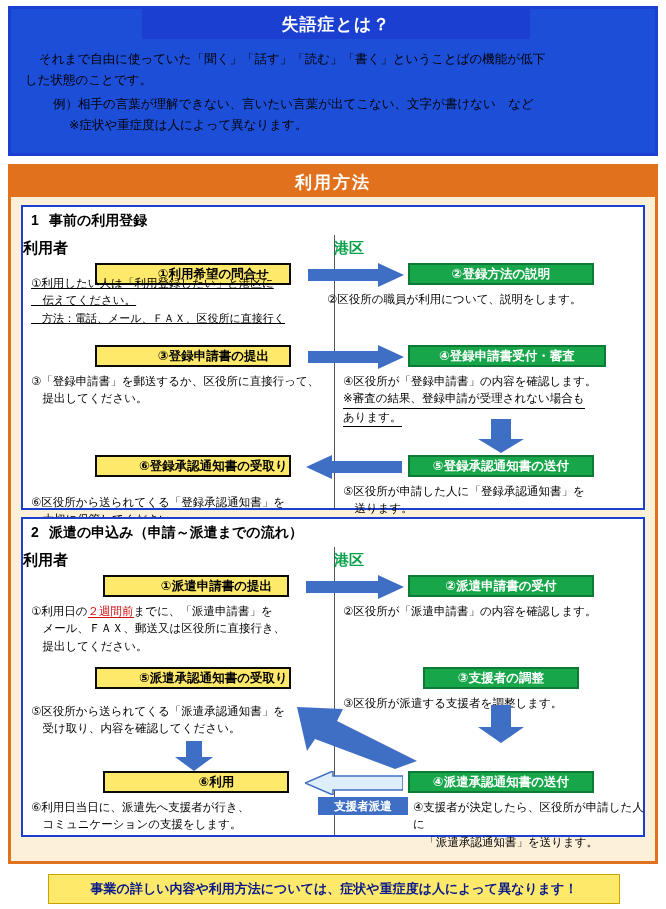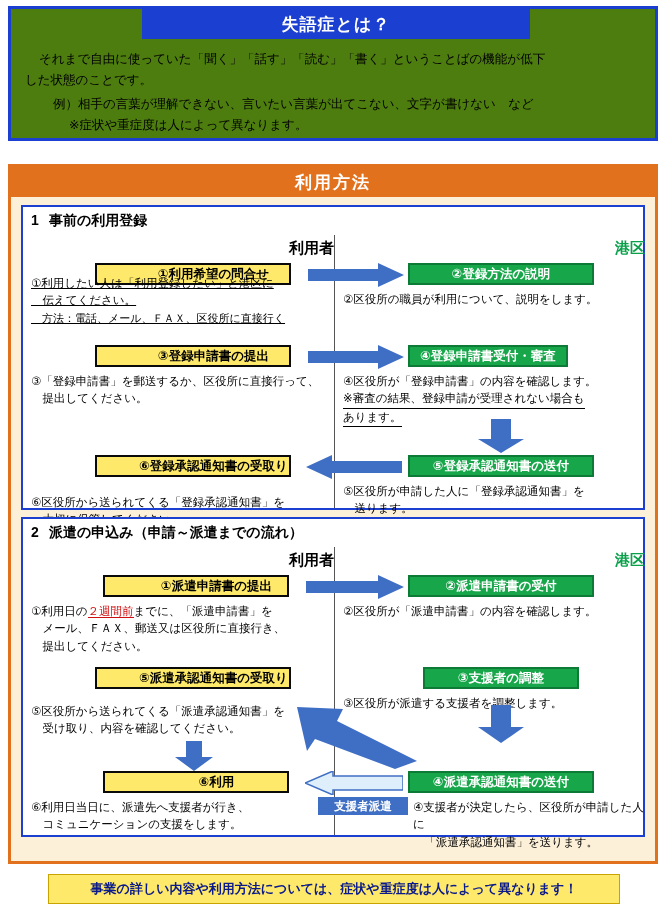--- a/index.html
+++ b/index.html
@@ -6,22 +6,22 @@
   body{
     width:666px;height:909px;
     background:#ffffff;
     font-family:"Liberation Sans","DejaVu Sans",sans-serif;
     font-size:12px;color:#000;
     position:relative;
     overflow:hidden;
   }
   
   .top-box{
-    position:absolute;left:8px;top:6px;width:650px;height:135px;
-    border:3px solid #1b3fd0;background:#4d7c0f;box-sizing:border-box;
+    position:absolute;left:8px;top:6px;width:650px;height:150px;
+    border:3px solid #1b3fd0;background:#1d4ed8;box-sizing:border-box;
   }
   .top-title{
     position:absolute;left:131px;top:0px;width:388px;height:30px;
     background:#1b3fd0;color:#ffffff;font-size:17px;font-weight:bold;
     display:flex;align-items:center;justify-content:center;letter-spacing:1px;
   }
   .top-body{
     position:absolute;left:0;top:32px;width:100%;
     padding:8px 14px 0 14px;box-sizing:border-box;
     line-height:1.65;font-size:12.5px;
@@ -51,21 +51,21 @@
   #panel2{top:350px;width:624px;height:320px;}
   .panel-head{
     position:absolute;left:8px;top:5px;font-size:14px;font-weight:bold;color:#000;
     white-space:nowrap;
   }
   .panel-num{display:inline-block;width:18px;}
   .divider-v{
     position:absolute;top:30px;width:0;border-left:1px solid #555;
   }
   .col-head{
-    position:absolute;font-size:15px;font-weight:bold;text-align:right;
+    position:absolute;font-size:15px;font-weight:bold;text-align:left;
   }
   .col-head.user{color:#000;}
   .col-head.ward{color:#0aa04a;}
 
   
   .stepbox{
     position:absolute;box-sizing:border-box;
     display:flex;align-items:center;justify-content:center;
     font-size:12.5px;font-weight:bold;white-space:nowrap;
   }
@@ -121,26 +121,26 @@
       <svg width="96" height="24" viewBox="0 0 96 24">
           <polygon points="0,6 70,6 70,0 96,12 70,24 70,18 0,18" fill="#3f6fc4"></polygon>
         </svg>
     </div>
 
     <div class="note" style="left:8px;top:68px;width:300px;text-decoration:underline;">
       <div>①利用したい人は「利用登録したい」と港区に</div>
       <div>　伝えてください。</div>
       <div style="font-size:11px">　方法：電話、メール、ＦＡＸ、区役所に直接行く</div>
     </div>
-    <div class="note" style="left:320px;top:84px;width:300px;">
+    <div class="note" style="left:304px;top:84px;width:300px;">
       <div>②区役所の職員が利用について、説明をします。</div>
     </div>
 
     <div class="stepbox yellow" style="left:72px;top:138px;width:196px;height:22px;">③登録申請書の提出</div>
-    <div class="stepbox green" style="left:385px;top:138px;width:160px;height:22px;">④登録申請書受付・審査</div>
+    <div class="stepbox green" style="left:385px;top:138px;width:198px;height:22px;">④登録申請書受付・審査</div>
     <div class="arrow" style="left:285px;top:138px;">
       <svg width="96" height="24" viewBox="0 0 96 24">
           <polygon points="0,6 70,6 70,0 96,12 70,24 70,18 0,18" fill="#3f6fc4"></polygon>
         </svg>
     </div>
 
     <div class="note" style="left:8px;top:166px;width:300px;">
       <div>③「登録申請書」を郵送するか、区役所に直接行って、</div>
       <div>　提出してください。</div>
     </div>

